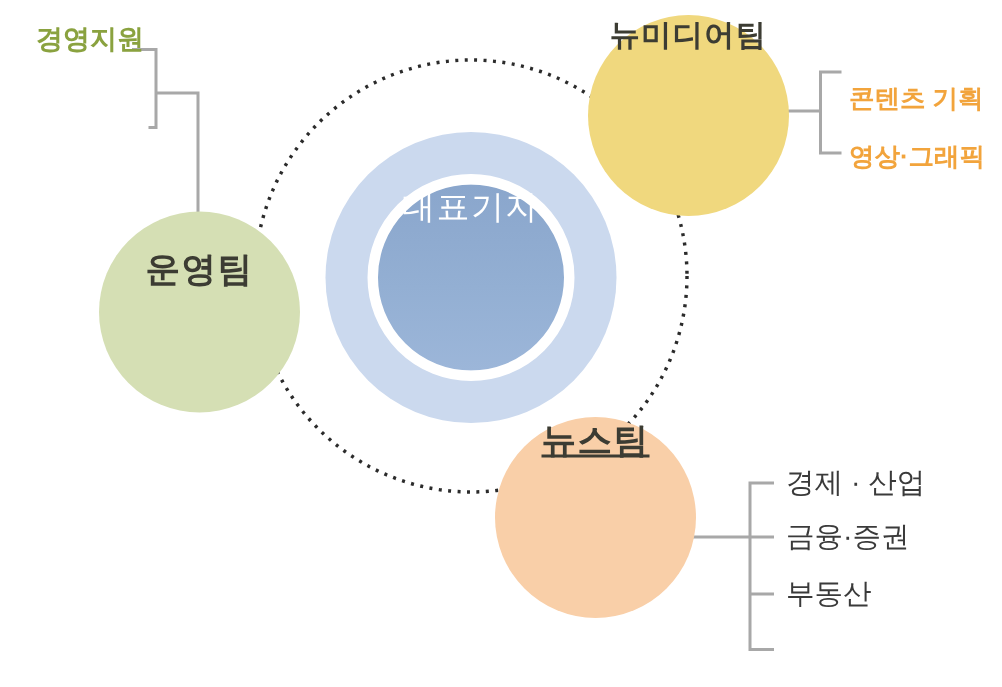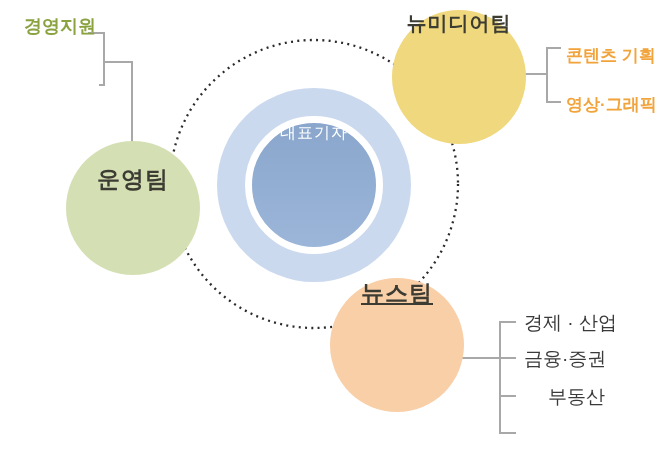--- a/index.html
+++ b/index.html
@@ -11,39 +11,39 @@
     font-family:"Liberation Sans","DejaVu Sans",sans-serif;
   }
   .stage svg.wires{position:absolute;left:0;top:0;z-index:1;}
   .circle{position:absolute;border-radius:50%;display:flex;align-items:flex-start;justify-content:center;z-index:2;}
   .center-outer{left:217px;top:88px;width:194px;height:194px;background:#cbd9ee;}
   .center-core{
     left:245px;top:116px;width:124px;height:124px;
     background:linear-gradient(180deg,#8aa6cc 0%,#93afd3 55%,#9cb6d9 100%);
     border:7px solid #ffffff;z-index:3;
   }
-  .center-core span{color:#ffffff;font-size:16px;font-weight:500;letter-spacing:1px;white-space:nowrap;}
+  .center-core span{color:#ffffff;font-size:22px;font-weight:500;letter-spacing:1px;white-space:nowrap;}
   .team span{color:#3c3c33;font-weight:600;letter-spacing:1px;white-space:nowrap;}
   .team-operations{left:66px;top:141px;width:134px;height:134px;background:#d5dfb4;}
   .team-operations span{font-size:23px;margin-top:23px;}
   .team-newmedia{left:392px;top:10px;width:134px;height:134px;background:#f0d87e;}
   .team-newmedia span{font-size:20px;}
   .team-news{left:330px;top:278px;width:134px;height:134px;background:#f9cfa8;}
   .team-news span{font-size:23px;text-decoration:underline;}
   .lbl{position:absolute;white-space:nowrap;z-index:2;line-height:1;}
   .lbl-green{color:#8aa23f;font-size:18px;font-weight:600;}
   .lbl-orange{color:#f2a43c;font-size:17px;font-weight:600;}
   .lbl-dark{color:#3a3a3a;font-size:19px;font-weight:400;}
   .b-mgmt{left:24px;top:17px;}
   .b-admkt{left:10px;top:71px;}
-  .b-content{left:566px;top:47px;}
+  .b-content{left:566px;top:57px;}
   .b-video{left:566px;top:96px;}
   .b-econ{left:524px;top:313px;}
   .b-fin{left:524px;top:349px;}
-  .b-real{left:548px;top:387px;}
+  .b-real{left:524px;top:387px;}
   .b-esg{left:524px;top:424px;}
 </style>
 </head>
 <body>
 
 <div class="stage">
 
   <svg class="wires" width="668" height="458" viewBox="0 0 668 458">
 
     <circle cx="314" cy="184" r="144" fill="none" stroke="#2b2b2b" stroke-width="2.3" stroke-dasharray="2 4.3"></circle>

